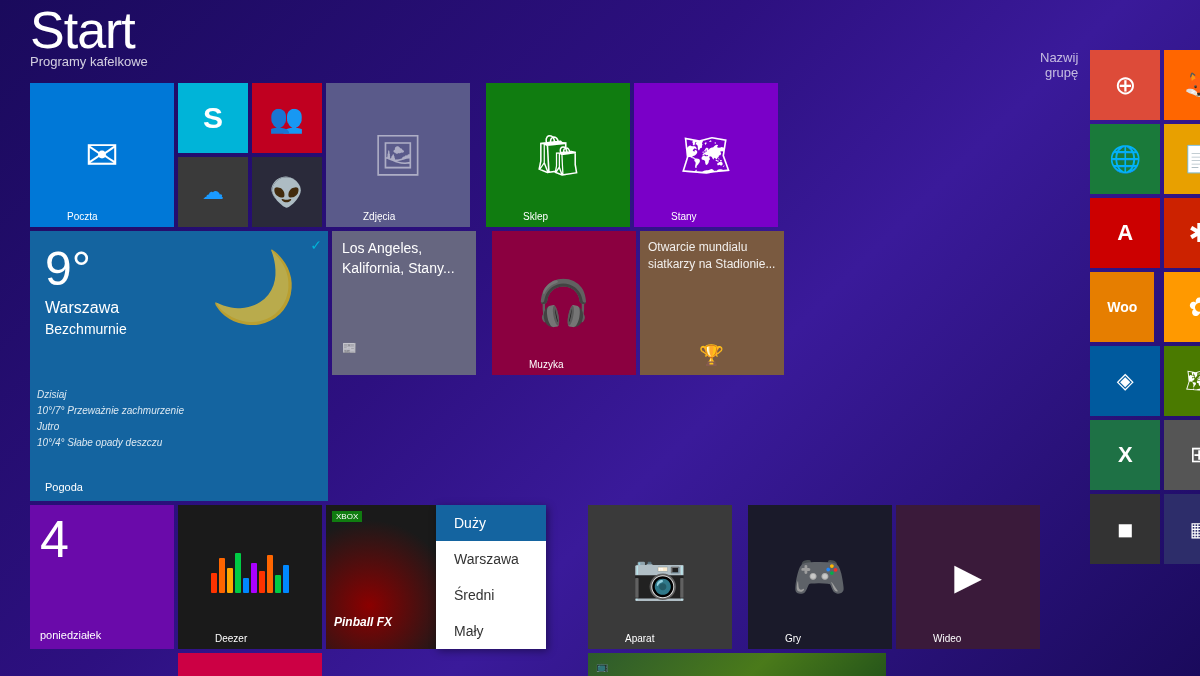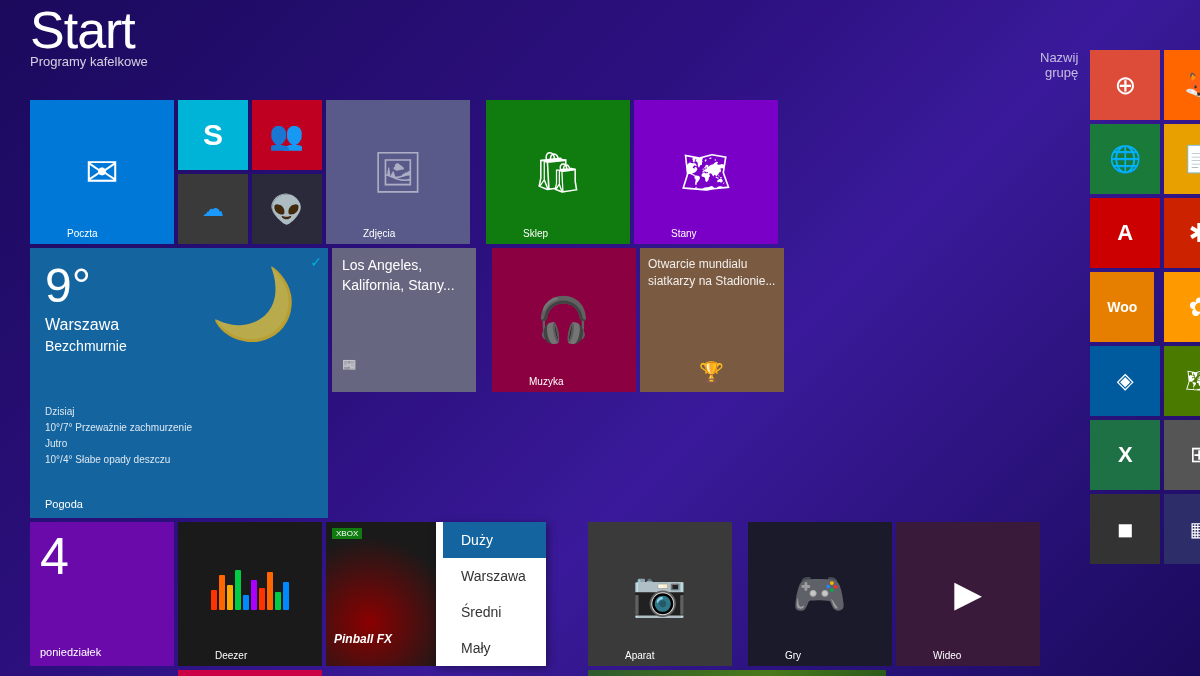--- a/index.html
+++ b/index.html
@@ -110,24 +110,25 @@
     .weather-moon {
       position: absolute;
       top: 15px;
       right: 30px;
       font-size: 70px;
       opacity: 0.7;
     }
     .weather-details {
       position: absolute;
       bottom: 50px;
-      left: 15px;
+      left: 7px;
       font-size: 10px;
       line-height: 1.6;
       color: rgba(255,255,255,0.85);
+      font-style: italic;
     }
     .weather-label {
       position: absolute;
       bottom: 8px;
       left: 15px;
       font-size: 11px;
     }
 
     
     .context-menu {
@@ -319,21 +320,21 @@
   </style>
 </head>
 <body>
 
 <div class="bg"></div>
 
 <div class="start-title">Start</div>
 
 <div style="position:absolute; top:50px; left:30px; right:0; bottom:0; display:flex; gap:16px; z-index:5;">
 
-  <div style="display:flex; flex-direction:column; gap:23px;">
+  <div style="display:flex; flex-direction:column; gap:6px;">
     <div class="group-label">Programy kafelkowe</div>
 
     <div style="display:flex; gap:4px; flex-direction:column;">
 
       <div style="display:flex; gap:4px;">
 
         <div class="tile tile-md blue" style="position:relative;">
           <div style="font-size:40px;">✉</div>
           <span class="tile-label">Poczta</span>
         </div>
@@ -428,21 +429,21 @@
             </div>
           <span class="tile-label">Deezer</span>
         </div>
 
         <div style="position:relative;">
           <div class="pinball-tile tile tile-md" style="height:144px;">
             <div class="xbox-badge">XBOX</div>
             <div class="pinball-text">Pinball FX</div>
           </div>
 
-          <div class="context-menu" style="top:0; left:110px;padding-left:7px;">
+          <div class="context-menu" style="top:0; left:110px;">
             <div class="context-menu-item active">Duży</div>
             <div class="context-menu-item">Warszawa</div>
             <div class="context-menu-item">Średni</div>
             <div class="context-menu-item">Mały</div>
           </div>
         </div>
 
         <div class="tile tile-md" style="background:#3a3a3a; position:relative; height:144px; margin-left: 114px;">
           <span style="font-size:44px;">📷</span>
           <span class="tile-label">Aparat</span>

